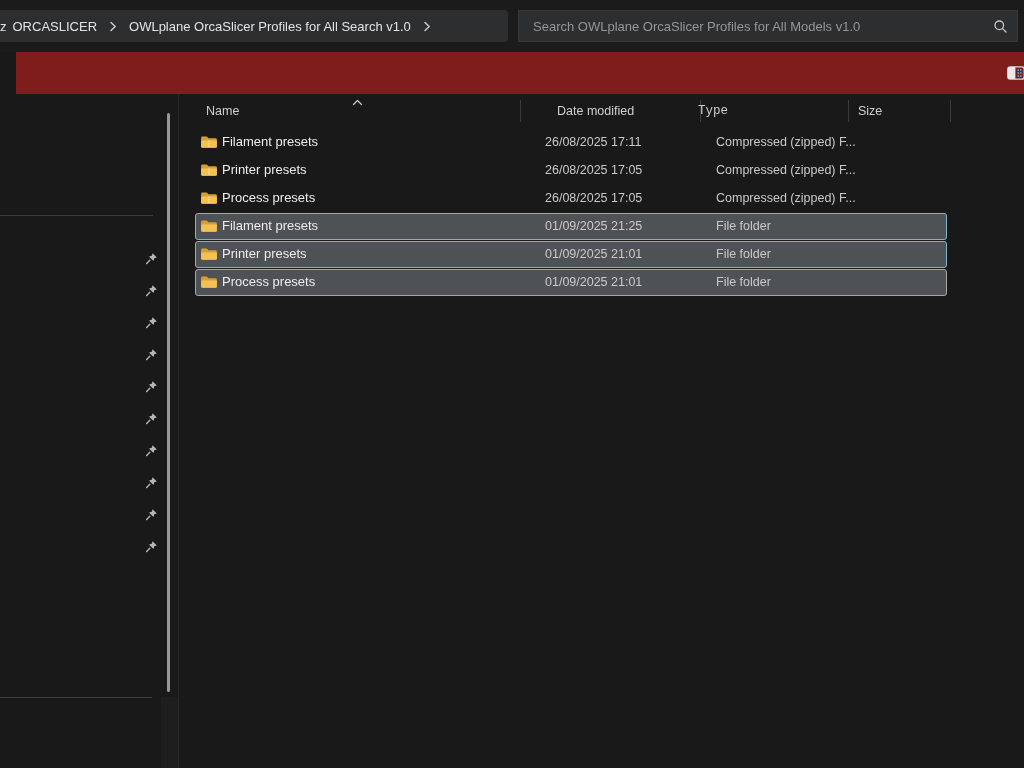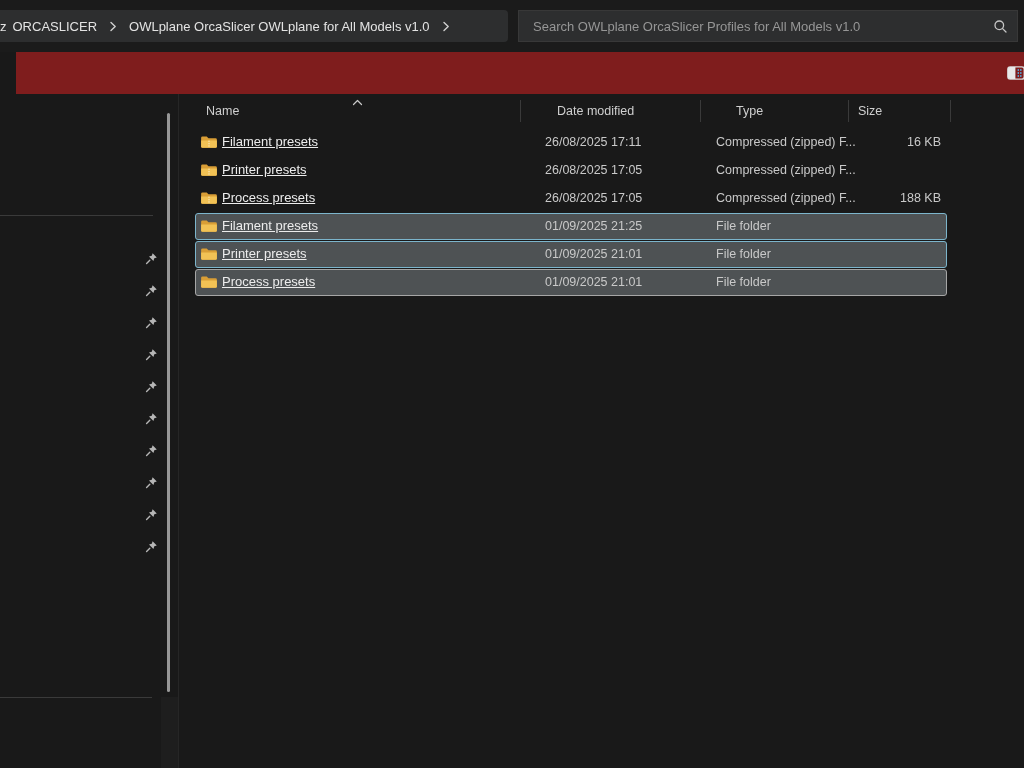--- a/index.html
+++ b/index.html
@@ -48,54 +48,54 @@
     position:absolute;left:167px;top:19px;width:3px;height:579px;
     background:#979797;border-radius:2px;
   }
   .pin-col{position:absolute;left:144px;top:148px;width:14px;}
   .pin{height:32px;display:flex;align-items:center;justify-content:center;}
   
   .col-headers{position:absolute;left:180px;top:98px;width:844px;height:26px;font-size:12.5px;color:#cfcfcf;}
   .col-label{position:absolute;top:0;line-height:26px;white-space:nowrap;cursor:default;text-align:right;}
   .col-name{left:26px;}
   .col-date{left:348px;margin-left:29px;}
-  .col-type{left:556px;}
+  .col-type{left:518px;font-family:Liberation Mono, monospace;}
   .col-size{left:678px;}
   .col-sep{position:absolute;top:2px;width:1px;height:22px;background:#3a3a3a;}
   .sep-1{left:340px;}.sep-2{left:520px;}.sep-3{left:668px;}.sep-4{left:770px;}
   .sort-chevron{position:absolute;left:172px;top:-3px;}
   .file-list{position:absolute;left:180px;top:128px;width:844px;}
   .file-row{position:relative;width:844px;height:28px;font-size:13px;}
   .row-bg{
     position:absolute;left:15px;top:1px;width:750px;height:25px;
     border-radius:3px;border:1px solid transparent;background:transparent;
   }
   .file-row.selected .row-bg{background:var(--selection-bg);}
   .file-row.border-cyan .row-bg{border-color:var(--selection-border-cyan);}
   .file-row.border-light .row-bg{border-color:var(--selection-border-light);}
   .cell-icon{position:absolute;left:20px;top:7px;width:18px;height:14px;}
-  .cell-name{position:absolute;left:42px;top:0;line-height:28px;color:#ececec;white-space:nowrap;text-decoration:underline;}
+  .cell-name{position:absolute;left:42px;top:0;line-height:28px;color:#ececec;white-space:nowrap;}
   .cell-date{position:absolute;left:365px;top:0;line-height:28px;color:#c9c9c9;font-size:12.5px;white-space:nowrap;}
   .cell-type{position:absolute;left:536px;top:0;line-height:28px;color:#c9c9c9;font-size:12.5px;white-space:nowrap;}
   .cell-size{position:absolute;left:640px;top:0;width:121px;text-align:right;line-height:28px;color:#c9c9c9;font-size:12.5px;white-space:nowrap;}
 </style>
 </head>
 <body>
 
 <div class="topbar">
   <div class="addr-chip">
     <span class="crumb frag">z</span>
     <span style="width:6px"></span>
     <span class="crumb">ORCASLICER</span>
     <span class="crumb-sep">
       <svg width="8" height="11" viewBox="0 0 8 11">
           <polyline points="2,1.5 6.2,5.5 2,9.5" fill="none" stroke="#d0d0d0" stroke-width="1.4" stroke-linecap="round" stroke-linejoin="round"></polyline>
         </svg>
     </span>
-    <span class="crumb">OWLplane OrcaSlicer OWLplane for All Models v1.0</span>
+    <span class="crumb">OWLplane OrcaSlicer Profiles for All Search v1.0</span>
     <span class="crumb-sep">
       <svg width="8" height="11" viewBox="0 0 8 11">
           <polyline points="2,1.5 6.2,5.5 2,9.5" fill="none" stroke="#d0d0d0" stroke-width="1.4" stroke-linecap="round" stroke-linejoin="round"></polyline>
         </svg>
     </span>
   </div>
   <div class="search-chip">
     <input type="text" placeholder="Search OWLplane OrcaSlicer Profiles for All Models v1.0" style="">
     <span class="search-icon-wrap">
       <svg width="15" height="15" viewBox="0 0 15 15">
@@ -212,21 +212,20 @@
     <span class="row-bg"></span>
     <span class="cell-icon">
   <svg width="18" height="14" viewBox="0 0 20 16">
     <path d="M1 3.2 Q1 1.6 2.6 1.6 L7.4 1.6 L9.4 3.6 L17.4 3.6 Q19 3.6 19 5.2 L19 13 Q19 14.6 17.4 14.6 L2.6 14.6 Q1 14.6 1 13 Z" fill="#d99e36"></path>
     <path d="M1 6.2 L19 6.2 L19 13 Q19 14.6 17.4 14.6 L2.6 14.6 Q1 14.6 1 13 Z" fill="#f2c255"></path>
     <line x1="10" y1="6.4" x2="10" y2="14.4" stroke="#fff" stroke-width="1.1" stroke-dasharray="1.5 1.2" opacity="0.75"></line>
   </svg></span>
     <span class="cell-name">Filament presets</span>
     <span class="cell-date">26/08/2025 17:11</span>
     <span class="cell-type">Compressed (zipped) F...</span>
-    <span class="cell-size">16 KB</span>
   </div>
     <div class="file-row">
     <span class="row-bg"></span>
     <span class="cell-icon">
   <svg width="18" height="14" viewBox="0 0 20 16">
     <path d="M1 3.2 Q1 1.6 2.6 1.6 L7.4 1.6 L9.4 3.6 L17.4 3.6 Q19 3.6 19 5.2 L19 13 Q19 14.6 17.4 14.6 L2.6 14.6 Q1 14.6 1 13 Z" fill="#d99e36"></path>
     <path d="M1 6.2 L19 6.2 L19 13 Q19 14.6 17.4 14.6 L2.6 14.6 Q1 14.6 1 13 Z" fill="#f2c255"></path>
     <line x1="10" y1="6.4" x2="10" y2="14.4" stroke="#fff" stroke-width="1.1" stroke-dasharray="1.5 1.2" opacity="0.75"></line>
   </svg></span>
     <span class="cell-name">Printer presets</span>
@@ -237,21 +236,20 @@
     <span class="row-bg"></span>
     <span class="cell-icon">
   <svg width="18" height="14" viewBox="0 0 20 16">
     <path d="M1 3.2 Q1 1.6 2.6 1.6 L7.4 1.6 L9.4 3.6 L17.4 3.6 Q19 3.6 19 5.2 L19 13 Q19 14.6 17.4 14.6 L2.6 14.6 Q1 14.6 1 13 Z" fill="#d99e36"></path>
     <path d="M1 6.2 L19 6.2 L19 13 Q19 14.6 17.4 14.6 L2.6 14.6 Q1 14.6 1 13 Z" fill="#f2c255"></path>
     <line x1="10" y1="6.4" x2="10" y2="14.4" stroke="#fff" stroke-width="1.1" stroke-dasharray="1.5 1.2" opacity="0.75"></line>
   </svg></span>
     <span class="cell-name">Process presets</span>
     <span class="cell-date">26/08/2025 17:05</span>
     <span class="cell-type">Compressed (zipped) F...</span>
-    <span class="cell-size">188 KB</span>
   </div>
     <div class="file-row selected border-cyan">
     <span class="row-bg"></span>
     <span class="cell-icon">
   <svg width="18" height="14" viewBox="0 0 20 16">
     <path d="M1 3.2 Q1 1.6 2.6 1.6 L7.4 1.6 L9.4 3.6 L17.4 3.6 Q19 3.6 19 5.2 L19 13 Q19 14.6 17.4 14.6 L2.6 14.6 Q1 14.6 1 13 Z" fill="#d99e36"></path>
     <path d="M1 6.2 L19 6.2 L19 13 Q19 14.6 17.4 14.6 L2.6 14.6 Q1 14.6 1 13 Z" fill="#f2c255"></path>
 
   </svg></span>
     <span class="cell-name">Filament presets</span>

